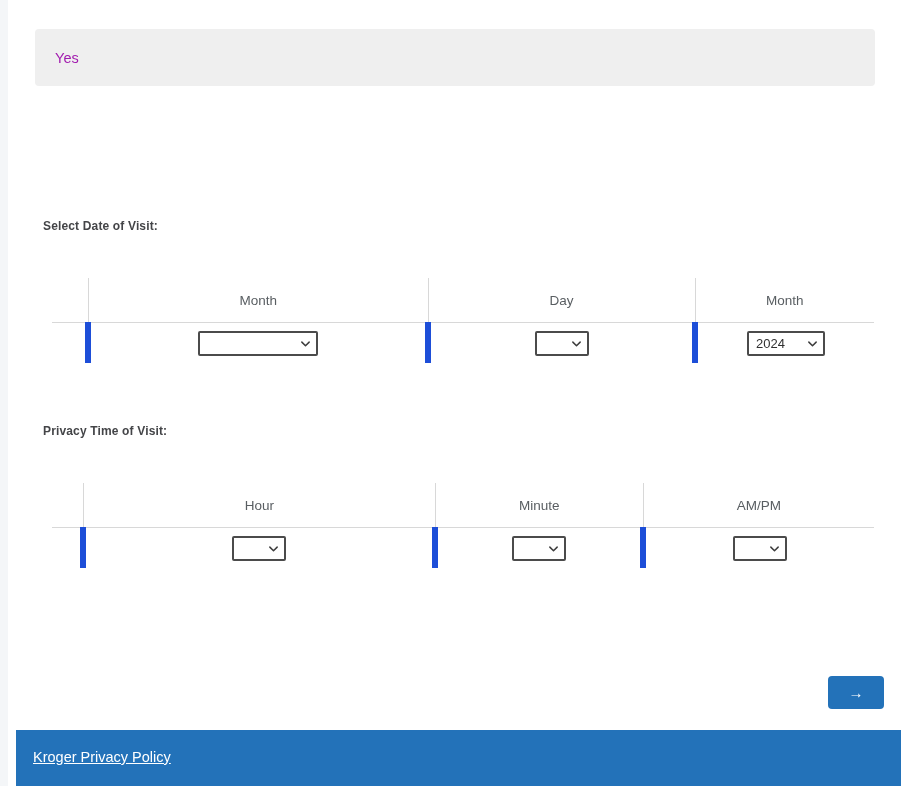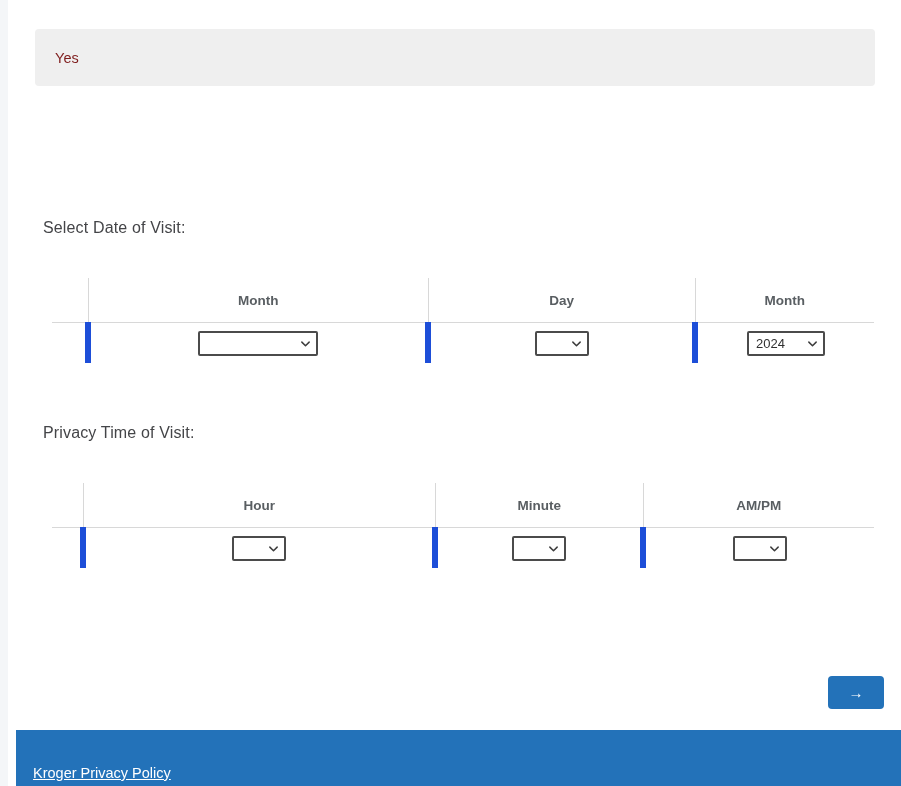--- a/index.html
+++ b/index.html
@@ -37,29 +37,29 @@
     border-radius: 4px;
     display: flex;
     align-items: center;
     padding-left: 20px;
     box-sizing: border-box;
     margin-bottom: 11px;
     cursor: pointer;
   }
   .choice-row .choice-label {
     font-size: 14.5px;
-    color: #7f1d1d;
+    color: #a21caf;
     letter-spacing: 0.1px;
   }
 
   
   .section-heading {
     position: absolute;
-    font-size: 16px;
-    font-weight: normal;
+    font-size: 12px;
+    font-weight: bold;
     color: #444548;
     letter-spacing: 0.15px;
   }
   #heading-date { left: 35px; top: 219px; }
   #heading-time { left: 35px; top: 424px; }
 
   
   .picker-table {
     position: absolute;
     border-collapse: collapse;
@@ -87,21 +87,20 @@
     border-left: 6px solid #1d4ed8;
   }
   .picker-table tr.head-row td.col.last,
   .picker-table tr.sel-row td.col.last {
     border-right: none;
   }
 
   .col-title {
     font-size: 13.5px;
     color: #595e62;
-    font-weight: bold;
   }
 
   
   .sel {
     display: inline-flex;
     align-items: center;
     justify-content: flex-end;
     box-sizing: border-box;
     height: 25px;
     border: 2px solid #4b4b4b;
@@ -154,21 +153,20 @@
     box-sizing: border-box;
   }
   .footer .privacy-link {
     position: absolute;
     left: 17px;
     top: 19px;
     font-size: 14.5px;
     color: #ffffff;
     text-decoration: underline;
     cursor: pointer;
-    margin-top: 16px;
   }
 </style>
 </head>
 <body>
 
 <div class="page">
 
   <div class="choice-list">
     <div class="choice-row">
       <span class="choice-label">Yes</span>

